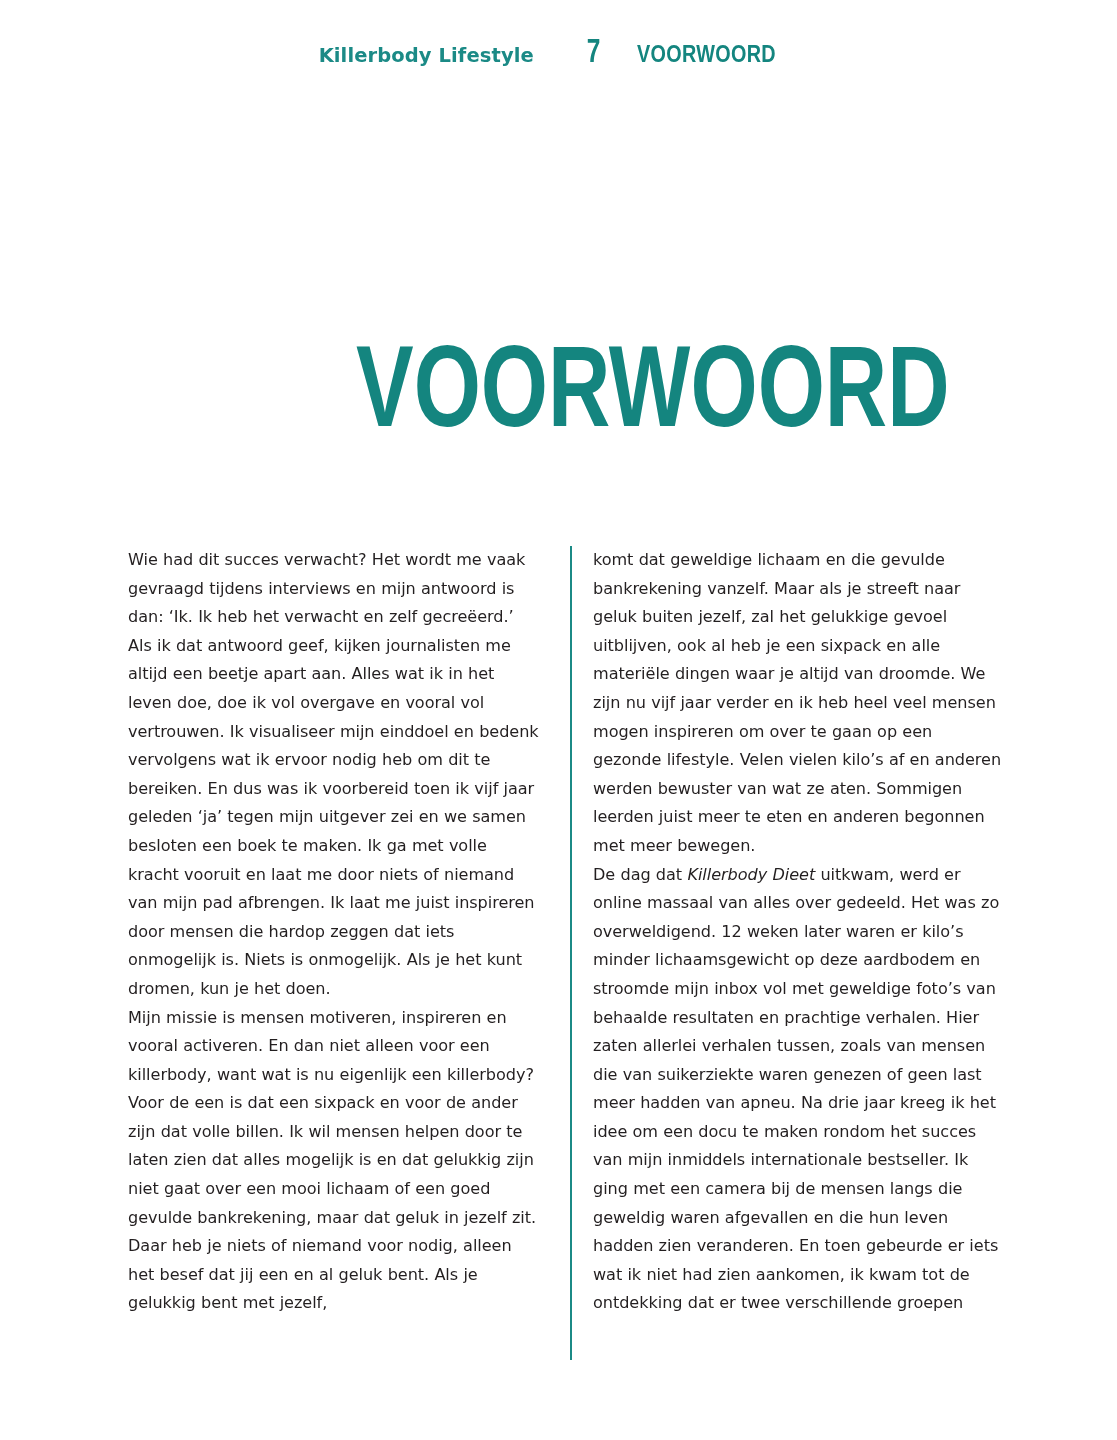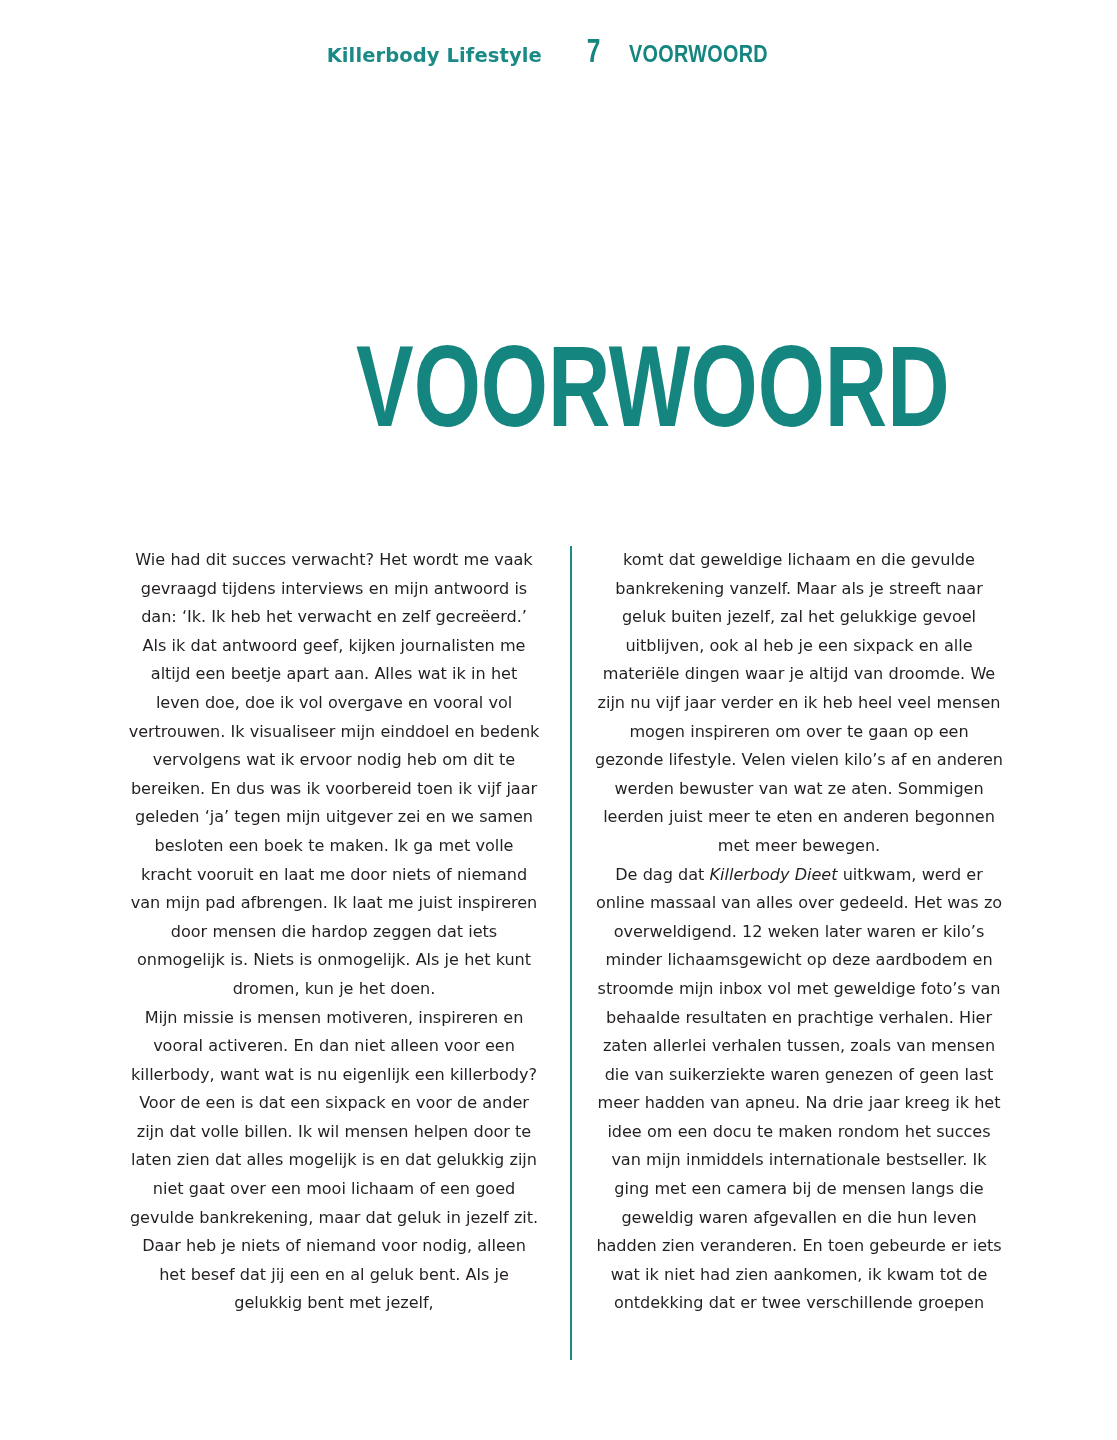--- a/index.html
+++ b/index.html
@@ -17,21 +17,21 @@
 
   
   .running-head {
     position: absolute;
     top: 33px;
     left: 0;
     width: 1117px;
     display: flex;
     justify-content: center;
     align-items: baseline;
-    gap: 4px;
+    gap: 12px;
   }
   .rh-book {
     font-family: "DejaVu Sans", sans-serif;
     font-size: 19.5px;
     font-weight: 700;
     letter-spacing: 0.1px;
     color: #1b8a86;
     line-height: 1;
   }
   .rh-page {
@@ -84,21 +84,20 @@
     gap: 0;
   }
   .col {
     width: 412px;
     font-family: "DejaVu Sans", sans-serif;
     font-size: 16.1px;
     line-height: 28.6px;
     color: #231f20;
     letter-spacing: -0.05px;
     word-spacing: 0.2px;
-    text-align: center;
   }
   .col-left { padding-right: 0; }
   .col-right { margin-left: 53px; }
 
   .rule {
     position: absolute;
     top: 546px;
     left: 570px;
     width: 2px;
     height: 814px;

